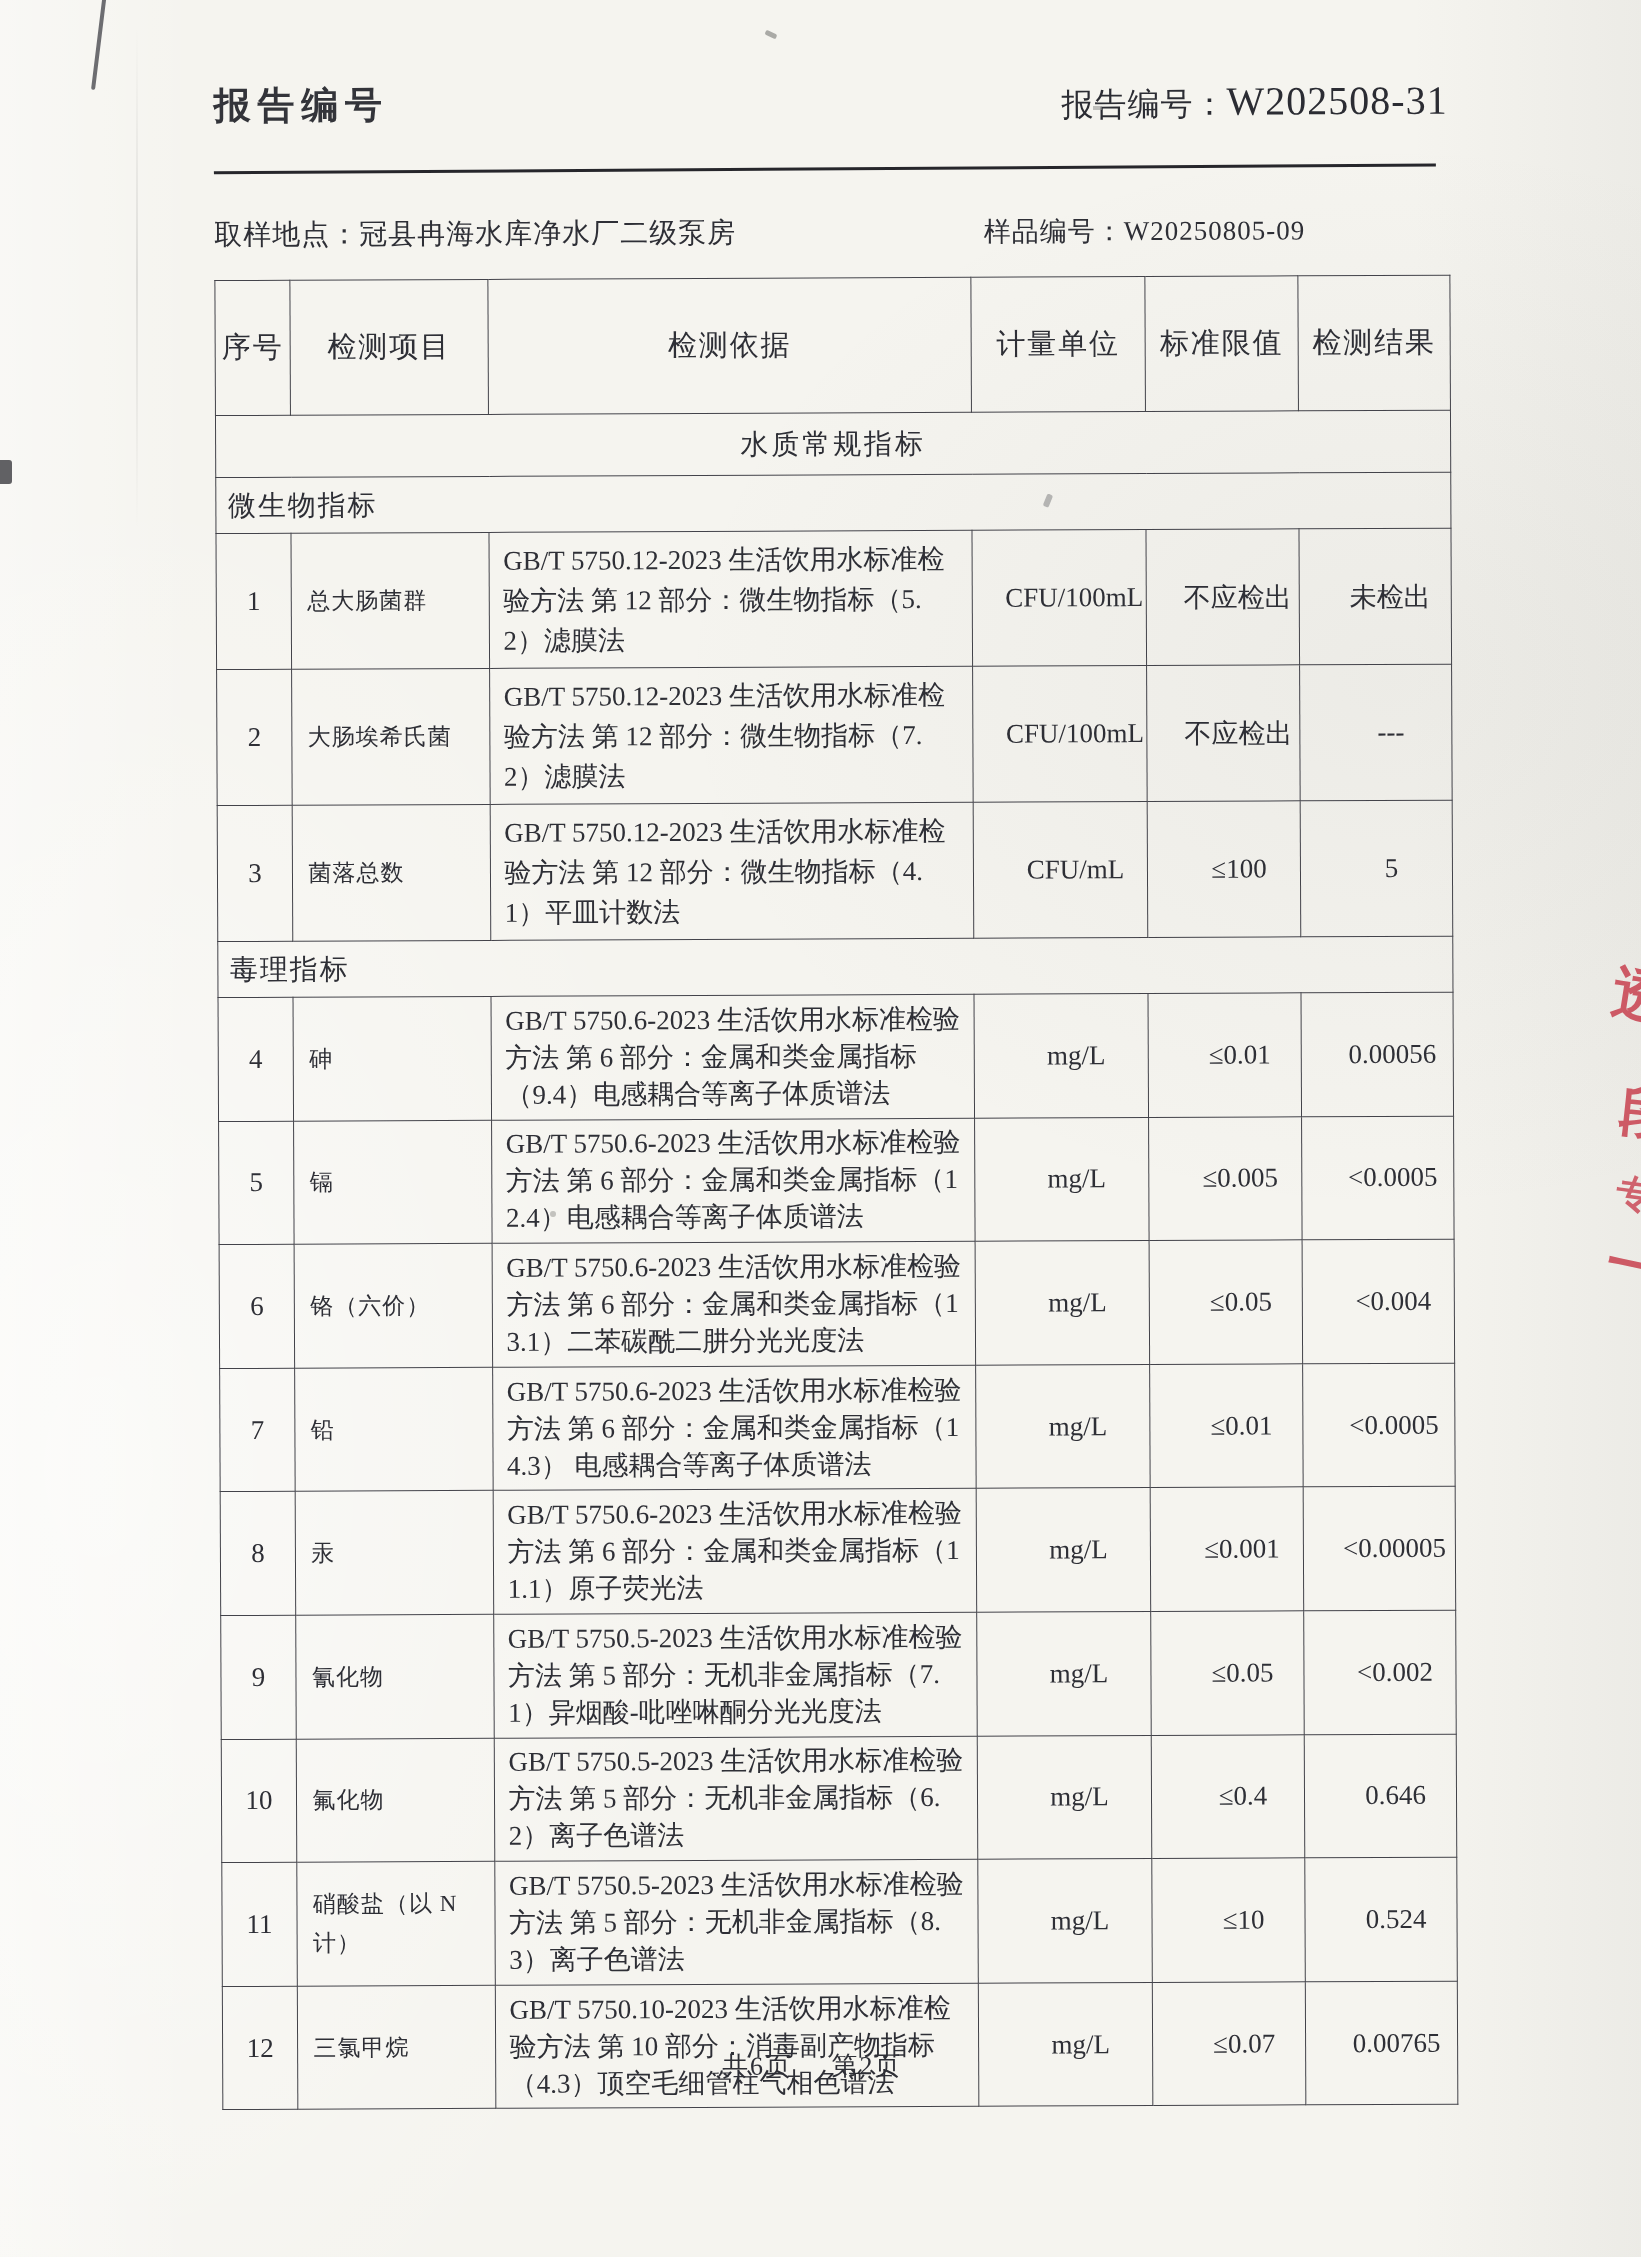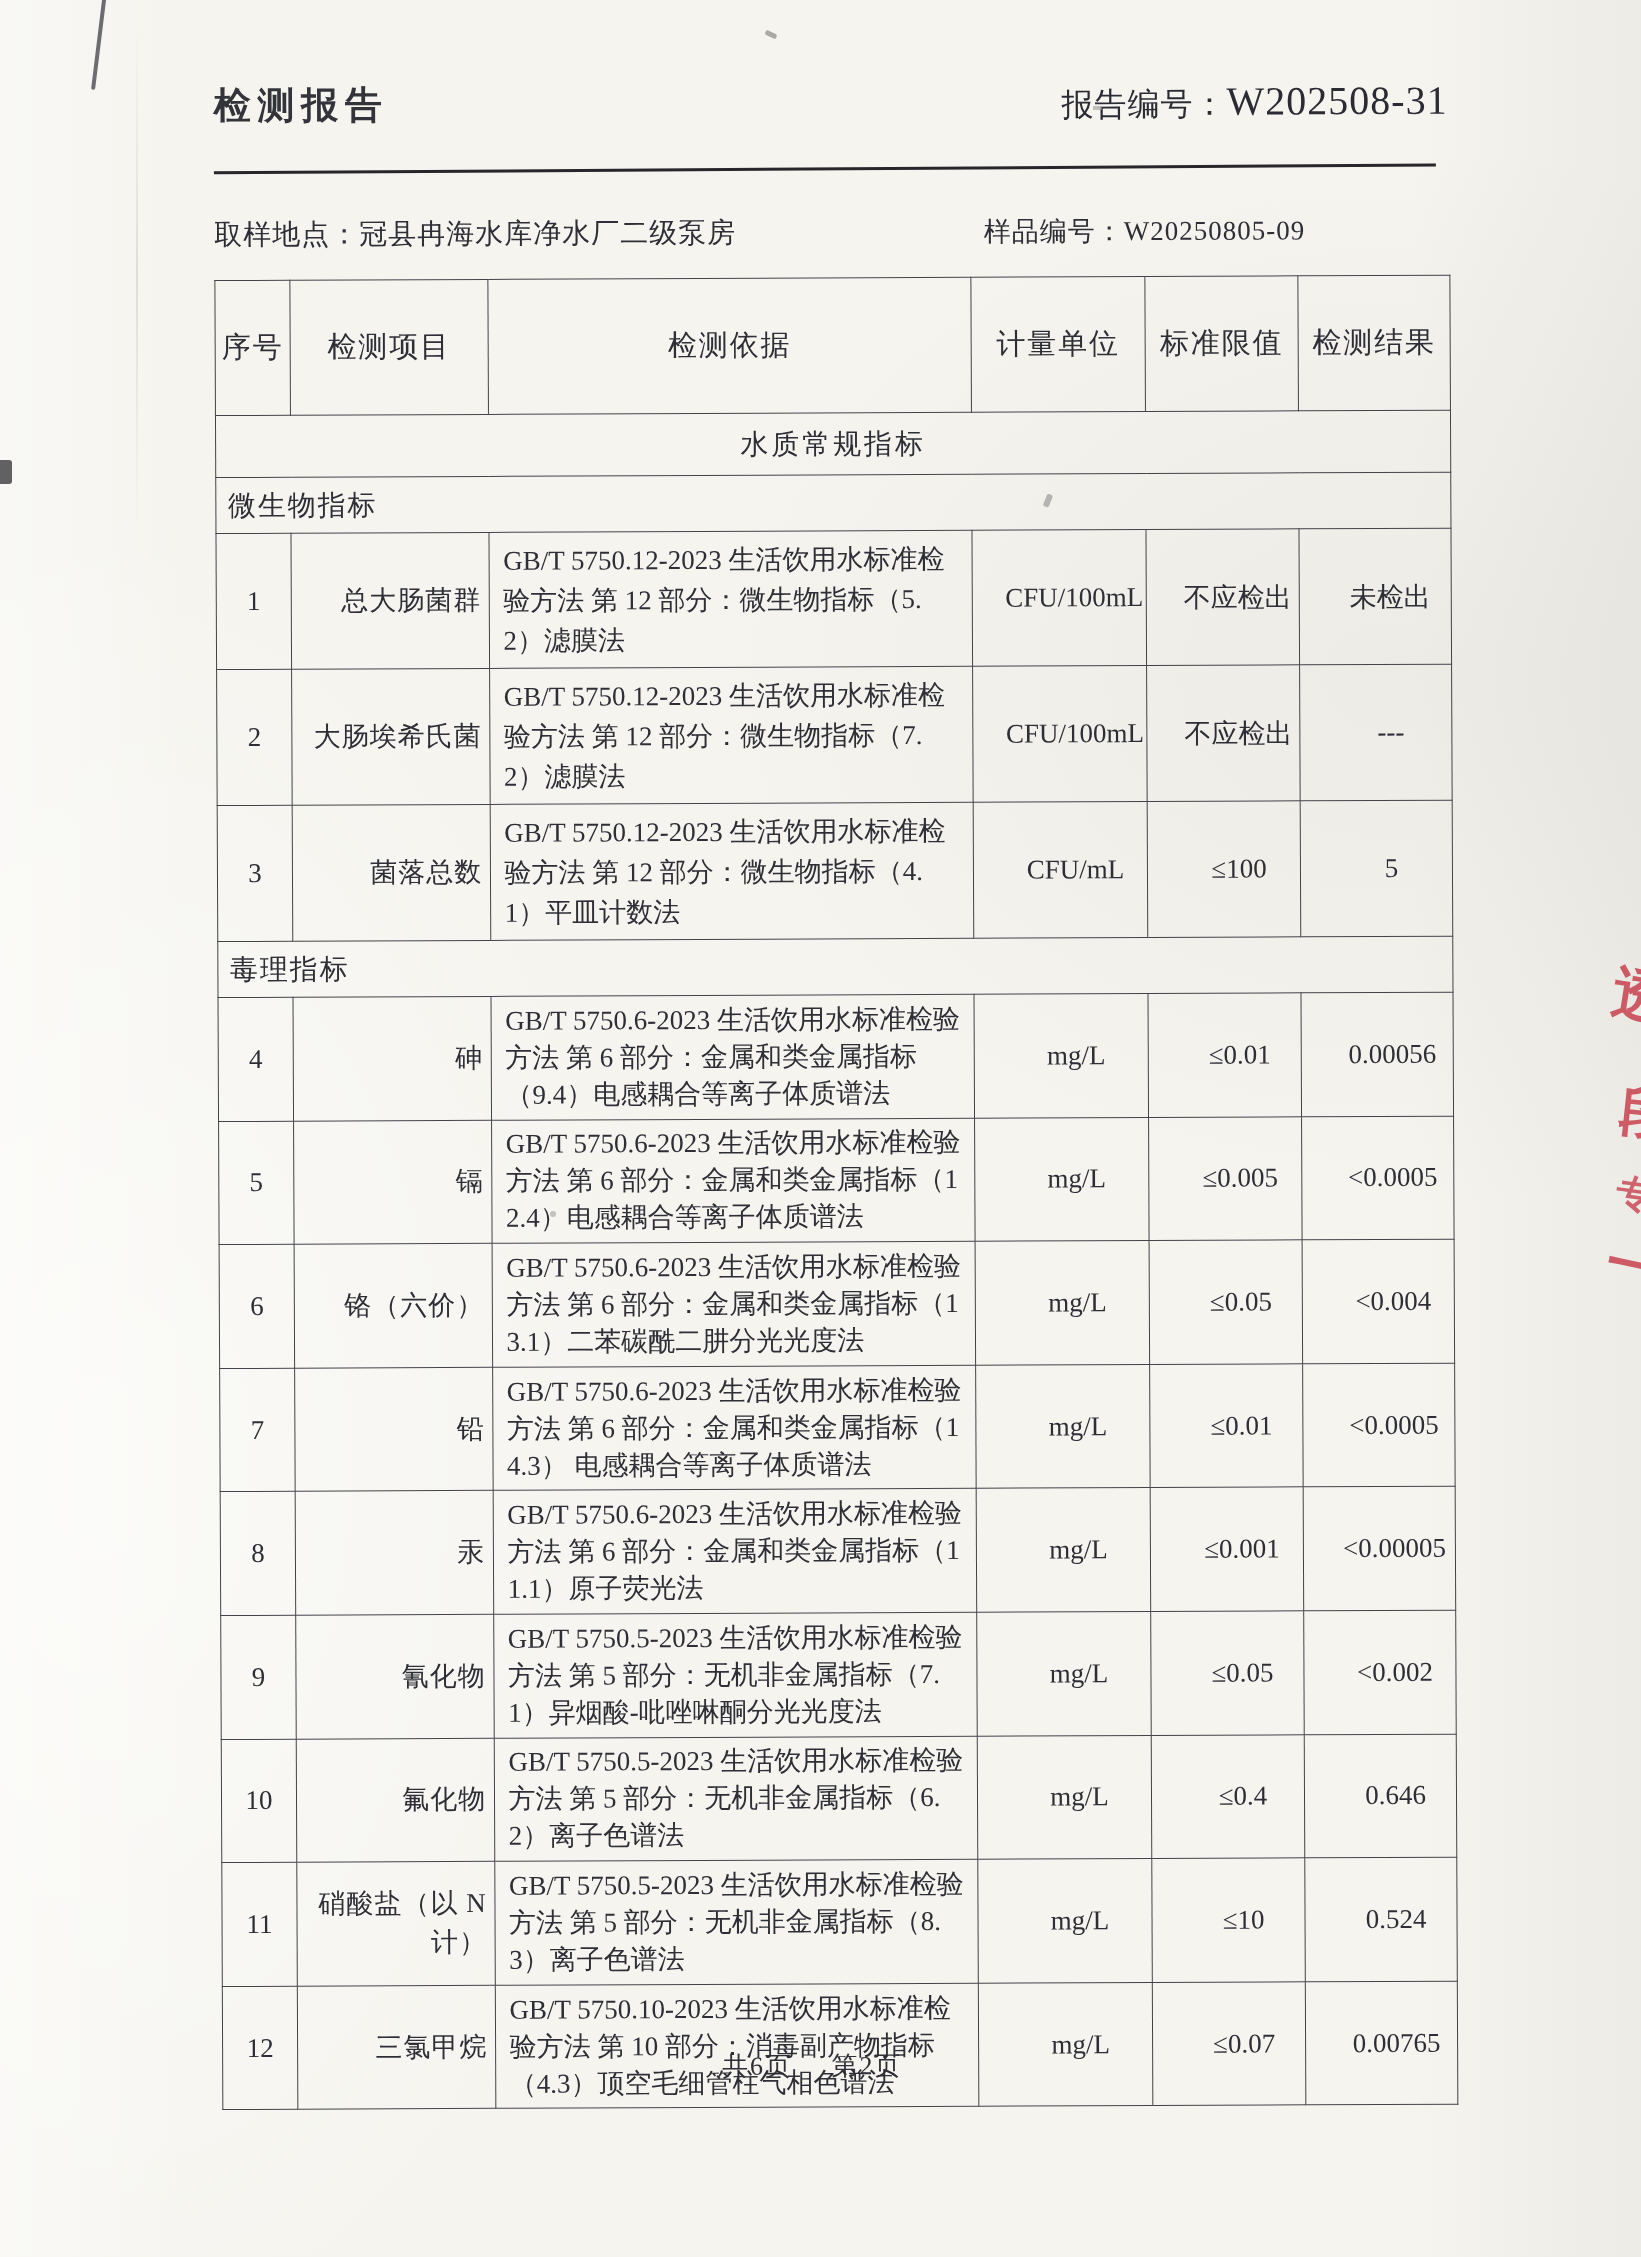--- a/index.html
+++ b/index.html
@@ -38,21 +38,21 @@
   thead tr{height:135px;}
   th{font-size:29px;font-weight:normal;letter-spacing:1.9px;text-align:center;}
   tr.band-center{height:62px;}
   tr.band-center td{text-align:center;font-size:28px;letter-spacing:2.9px;}
   tr.band-left{height:56px;}
   tr.band-left td{text-align:left;font-size:28px;letter-spacing:1.9px;padding-left:11.6px;}
   tr.data-row{vertical-align:middle;}
   tr.g0{height:136px;}
   tr.g1{height:115px;}
   td.no{text-align:center;font-size:27px;}
-  td.item{font-size:27px;letter-spacing:1px;padding:3.9px 7.7px 3.9px 15.4px;line-height:39px;text-align:right;}
+  td.item{font-size:23px;letter-spacing:1px;padding:3.9px 7.7px 3.9px 15.4px;line-height:39px;text-align:left;}
   td.method{font-size:27px;padding:5.8px 11.6px 5.8px 13.5px;text-align:left;line-height:37px;word-break:break-all;}
   tr.g0 td.method{line-height:40px;}
   td.unit,td.limit,td.result{text-align:center;font-size:27px;padding-left:31px;}
 
   
   .footer{position:absolute;left:214px;top:2051px;width:1234px;text-align:center;font-size:26px;letter-spacing:1.9px;transform:translateX(-27px);}
   .footer span{margin:0 19.3px;}
 
   
   .stamp-frag{position:absolute;color:#c8414f;opacity:.85;font-weight:bold;
@@ -72,21 +72,21 @@
   .art-tick{left:1045px;top:494px;width:5.8px;height:12.6px;background:#77777a;transform:rotate(22deg);opacity:.5;border-radius:1.9px;}
   .art-dot1{left:550px;top:1211px;width:5.8px;height:5.8px;background:#8f8f8c;border-radius:50%;opacity:.5;}
 </style>
 </head>
 <body>
 
 <div class="page">
   <div class="content">
 
     <div class="title-row">
-      <div class="doc-title">检测报告</div>
+      <div class="doc-title">报告编号</div>
       <div class="report-no">
         <span>报告编号：</span><span class="num">W202508-31</span>
       </div>
     </div>
     <div class="rule"></div>
 
     <div class="info-row">
       <div>
         <span>取样地点：</span><span>冠县冉海水库净水厂二级泵房</span>
       </div>

